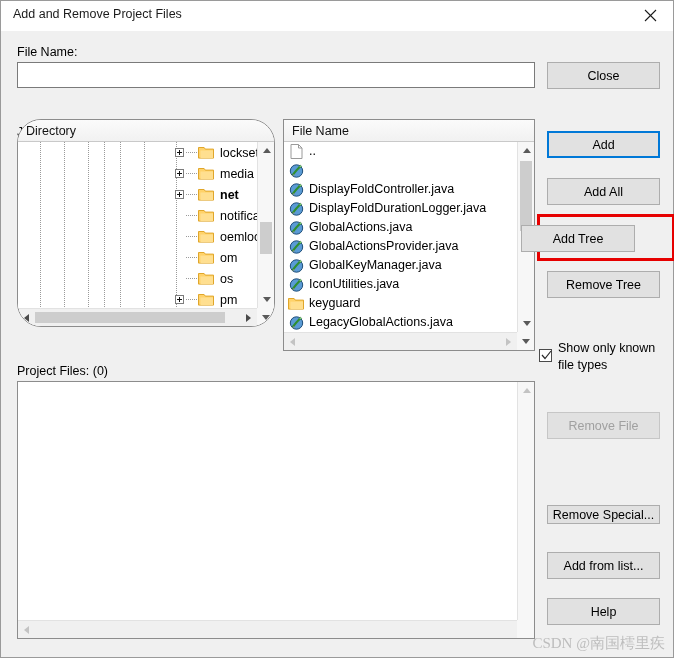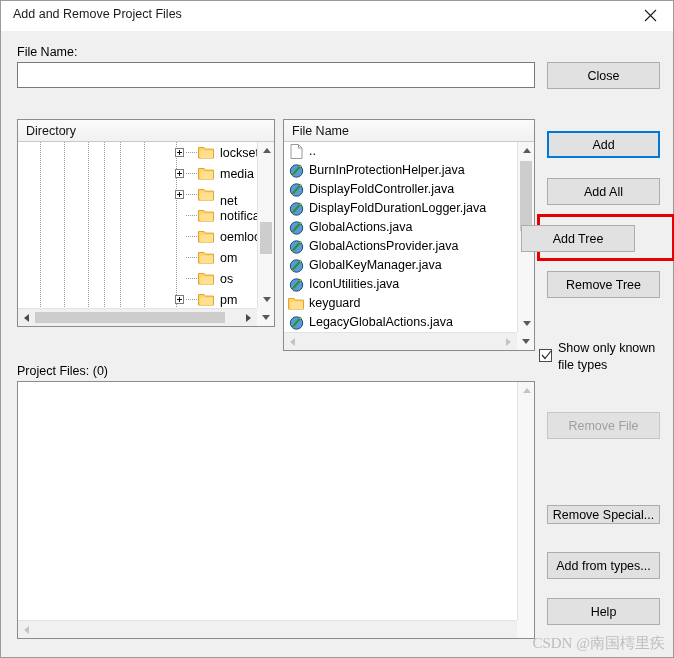--- a/index.html
+++ b/index.html
@@ -371,21 +371,21 @@
     <input class="textbox" style="left: 16px; top: 31px; width: 518px; height: 26px;" value="" placeholder="">
 
     <div class="btn" style="left:546px; top:31px; width:113px; height:27px;">Close</div>
 
     <div class="pathline">
       <span>J:\</span>
         <span class="blurred">xxxxxxx_xx_xxxx_2</span>
         <span>Q\...\policy</span>
     </div>
 
-    <div class="panel" style="left:16px; top:88px; width:258px; height:208px;">
+    <div class="panel" style="left:16px; top:88px; width:258px; height:208px;border-radius:24px;">
       <div class="panel-header">
         <span>Directory</span>
       </div>
       <div class="panel-body">
 
         <div class="tree-area">
           <div class="tree-guides">
             <div class="vguide" style="left:22px;"></div>
             <div class="vguide" style="left:46px;"></div>
             <div class="vguide" style="left:70px;"></div>
@@ -413,21 +413,21 @@
                   </svg></div>
                 <div class="tree-label" style="left: 200px; top: 3px;">media</div>
               </div>
               <div class="tree-row">
                 <div class="expander" style="left: 157px; top: 6px;"></div>
                 <div class="dotlead" style="left: 168px; top: 10px; width: 12px;"></div>
                 <div class="folder-ico" style="left: 180px; top: 4px;"><svg width="16" height="13" viewBox="0 0 16 13">
                     <path d="M0.5 1.5 h5.6 l1.2 1.6 H15.5 v9 H0.5 Z" fill="#ffd26a" stroke="#e0a62a" stroke-width="1"></path>
                     <path d="M2.4 4.6 h12.6 v7.4 H2.4 Z" fill="#ffdf90" stroke="none"></path>
                   </svg></div>
-                <div class="tree-label" style="left: 200px; top: 9px;">net</div>
+                <div class="tree-label" style="left: 200px; top: 3px; font-weight: bold;">net</div>
               </div>
               <div class="tree-row">
                 <div class="dotlead" style="left: 168px; top: 10px; width: 12px;"></div>
                 <div class="folder-ico" style="left: 180px; top: 4px;"><svg width="16" height="13" viewBox="0 0 16 13">
                     <path d="M0.5 1.5 h5.6 l1.2 1.6 H15.5 v9 H0.5 Z" fill="#ffd26a" stroke="#e0a62a" stroke-width="1"></path>
                     <path d="M2.4 4.6 h12.6 v7.4 H2.4 Z" fill="#ffdf90" stroke="none"></path>
                   </svg></div>
                 <div class="tree-label" style="left: 200px; top: 3px;">notificatio</div>
               </div>
               <div class="tree-row">
@@ -521,21 +521,20 @@
               </div>
               <div class="file-row">
                 <span style="display: inline-flex; width: 16px; justify-content: center;">
                   <svg width="15" height="15" viewBox="0 0 15 15">
                     <circle cx="7.5" cy="8" r="6.2" fill="#5a9bd5" stroke="#1f4e79" stroke-width="1"></circle>
                     <path d="M4 11.6 C5.5 9.5 8 6.5 10.4 4.2" stroke="#2f8f2f" stroke-width="2.1" fill="none" stroke-linecap="round"></path>
                     <path d="M3.4 12.3 l1.5 -0.9 l0.6 0.8 Z" fill="#ffffff" stroke="#6a6a6a" stroke-width="0.5"></path>
                     <path d="M9.9 3.6 l1.6 -1.4 l1.1 1.2 l-1.5 1.4 Z" fill="#7fd47f" stroke="#2f6f2f" stroke-width="0.6"></path>
                   </svg>
                 </span>
-                <span class="fname">BurnInProtectionHelper.java</span>
               </div>
               <div class="file-row">
                 <span style="display: inline-flex; width: 16px; justify-content: center;">
                   <svg width="15" height="15" viewBox="0 0 15 15">
                     <circle cx="7.5" cy="8" r="6.2" fill="#5a9bd5" stroke="#1f4e79" stroke-width="1"></circle>
                     <path d="M4 11.6 C5.5 9.5 8 6.5 10.4 4.2" stroke="#2f8f2f" stroke-width="2.1" fill="none" stroke-linecap="round"></path>
                     <path d="M3.4 12.3 l1.5 -0.9 l0.6 0.8 Z" fill="#ffffff" stroke="#6a6a6a" stroke-width="0.5"></path>
                     <path d="M9.9 3.6 l1.6 -1.4 l1.1 1.2 l-1.5 1.4 Z" fill="#7fd47f" stroke="#2f6f2f" stroke-width="0.6"></path>
                   </svg>
                 </span>
@@ -663,21 +662,21 @@
         <div>Show only known</div>
         <div>file types</div>
       </div>
     </div>
 
     <div class="btn disabled" style="left:546px; top:381px; width:113px; height:27px;text-align:right;">Remove File</div>
 
 
     <div class="btn" style="left:546px; top:474px; width:113px; height:19px;">Remove Special...</div>
 
-    <div class="btn" style="left:546px; top:521px; width:113px; height:27px;">Add from types...</div>
+    <div class="btn" style="left:546px; top:521px; width:113px; height:27px;">Add from list...</div>
 
     <div class="btn" style="left:546px; top:567px; width:113px; height:27px;">Help</div>
 
     <div class="lbl" style="left:16px; top:333px;">Project Files: (0)</div>
 
     <div class="pf-box" style="left:16px; top:350px; width:518px; height:258px;">
       <div id="pf-rows" style="position:absolute; left:0; top:0; right:17px; bottom:18px; overflow:hidden;"></div>
 
       <div class="sb-v">
         <div class="sb-arrow" style="position:absolute; top:0; left:0;">

